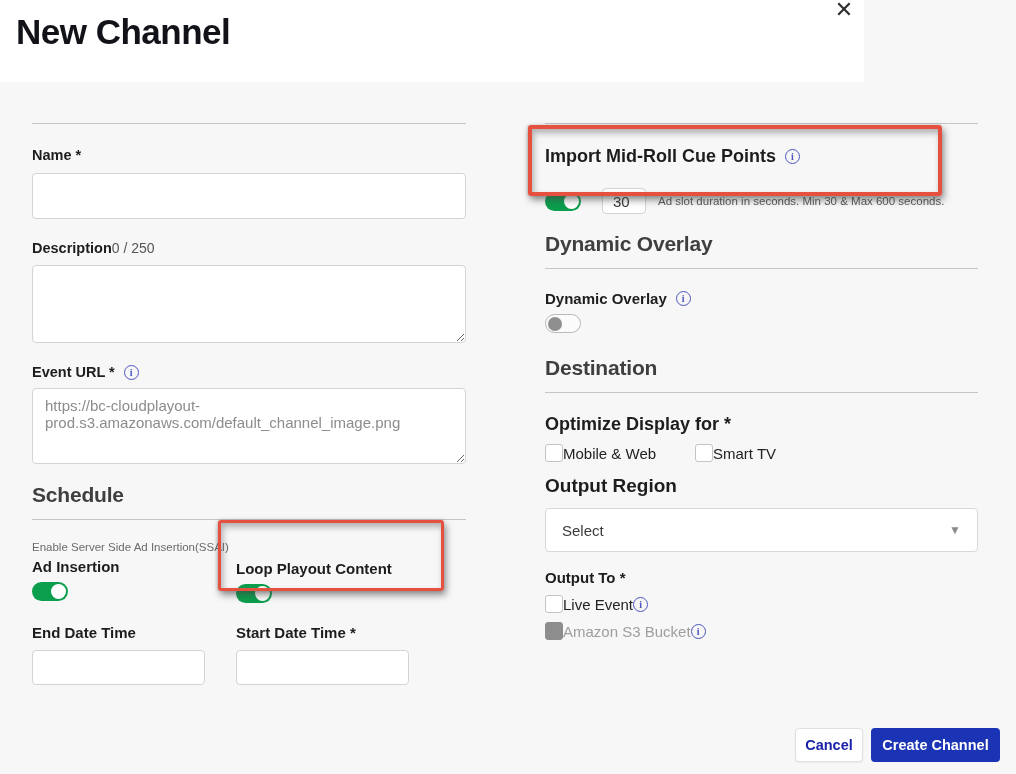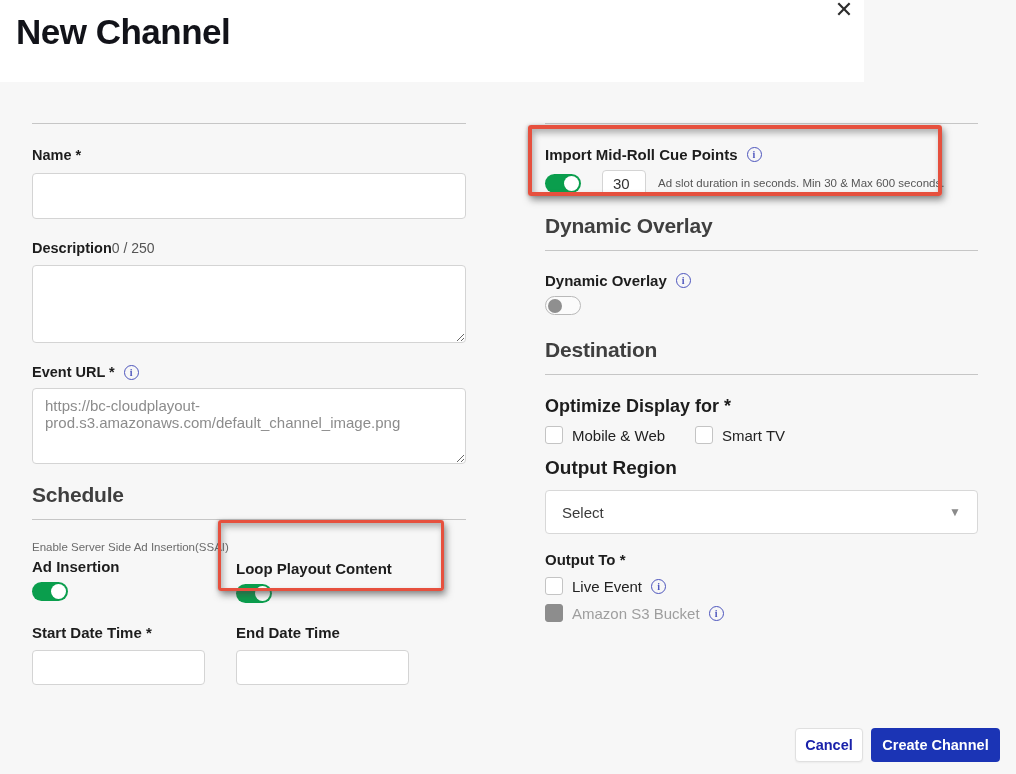--- a/index.html
+++ b/index.html
@@ -70,21 +70,21 @@
   
   .half { width:204px; flex:0 0 auto; }
   
   .select {
     margin-top:11px; height:44px; background:#fff; border:1px solid #d8d8d8;
     border-radius:4px; display:flex; align-items:center; padding:0 16px;
     font-size:15px; color:#3a3a3a; cursor:pointer;
   }
   .select .arrow { margin-left:auto; color:#8a8a8a; font-size:12px; }
   
-  .opt { display:flex; align-items:center; gap:9px; font-size:15px; color:#222; }
+  .opt { display:flex; align-items:center; font-size:15px; color:#222; }
   .opt .opt-label { font-weight:400; }
   .opt.disabled .opt-label { color:#9e9e9e; }
   
   .annotation {
     position:absolute; border:4px solid #e6503e; border-radius:3px;
     box-shadow: 2px 4px 7px rgba(70,70,70,0.6), -1px 0 3px rgba(70,70,70,0.25),
                 inset 2px 4px 6px rgba(70,70,70,0.4);
     pointer-events:none; z-index:5;
   }
   
@@ -142,44 +142,44 @@
     <div class="half">
       <label class="fld" style="margin-top:27px; font-size:15px;">Loop Playout Content</label>
       <div class="toggle on" style="margin-top:7px;">
           <span class="knob"></span>
         </div>
     </div>
   </div>
 
   <div class="row" style="margin-top:21px; align-items:flex-start;">
     <div class="half">
+      <label class="fld" style="font-size:15px;">End Date Time</label>
+    </div>
+    <div class="half">
       <label class="fld" style="font-size:15px;">Start Date Time *</label>
-    </div>
-    <div class="half">
-      <label class="fld" style="font-size:15px;">End Date Time</label>
     </div>
   </div>
   <div class="row" style="margin-top:9px; align-items:flex-start;">
     <div class="half">
       <input class="box" style="width: 173px; height: 35px;" value="">
     </div>
     <div class="half">
       <input class="box" style="width: 173px; height: 35px;" value="">
     </div>
   </div>
 </div>
 
 <div class="col col-right">
   <div class="rule top"></div>
 
   <div class="label-row" style="margin-top:22px;">
-    <label class="fld" style="font-size:15px;">Import Mid-Roll Cue Points</label>
-    <span class="info-icon">i</span>
-  </div>
-  <div class="row" style="margin-top:7px;">
+    <label class="fld" style="font-size:18px;">Import Mid-Roll Cue Points</label>
+    <span class="info-icon">i</span>
+  </div>
+  <div class="row" style="margin-top:21px;">
     <div class="toggle on">
         <span class="knob"></span>
       </div>
     <input class="box" style="width: 44px; height: 26px; margin-left: 21px; padding: 0px 0px 0px 10px; font-size: 15px;" value="30">
     <span class="hint" style="margin-left:12px; white-space:nowrap; color:#555;">Ad slot duration in seconds. Min 30 &amp; Max 600 seconds.</span>
   </div>
 
   <h2 class="section" style="margin-top:18px;">Dynamic Overlay</h2>
   <div class="rule" style="margin-top:12px;"></div>
 

